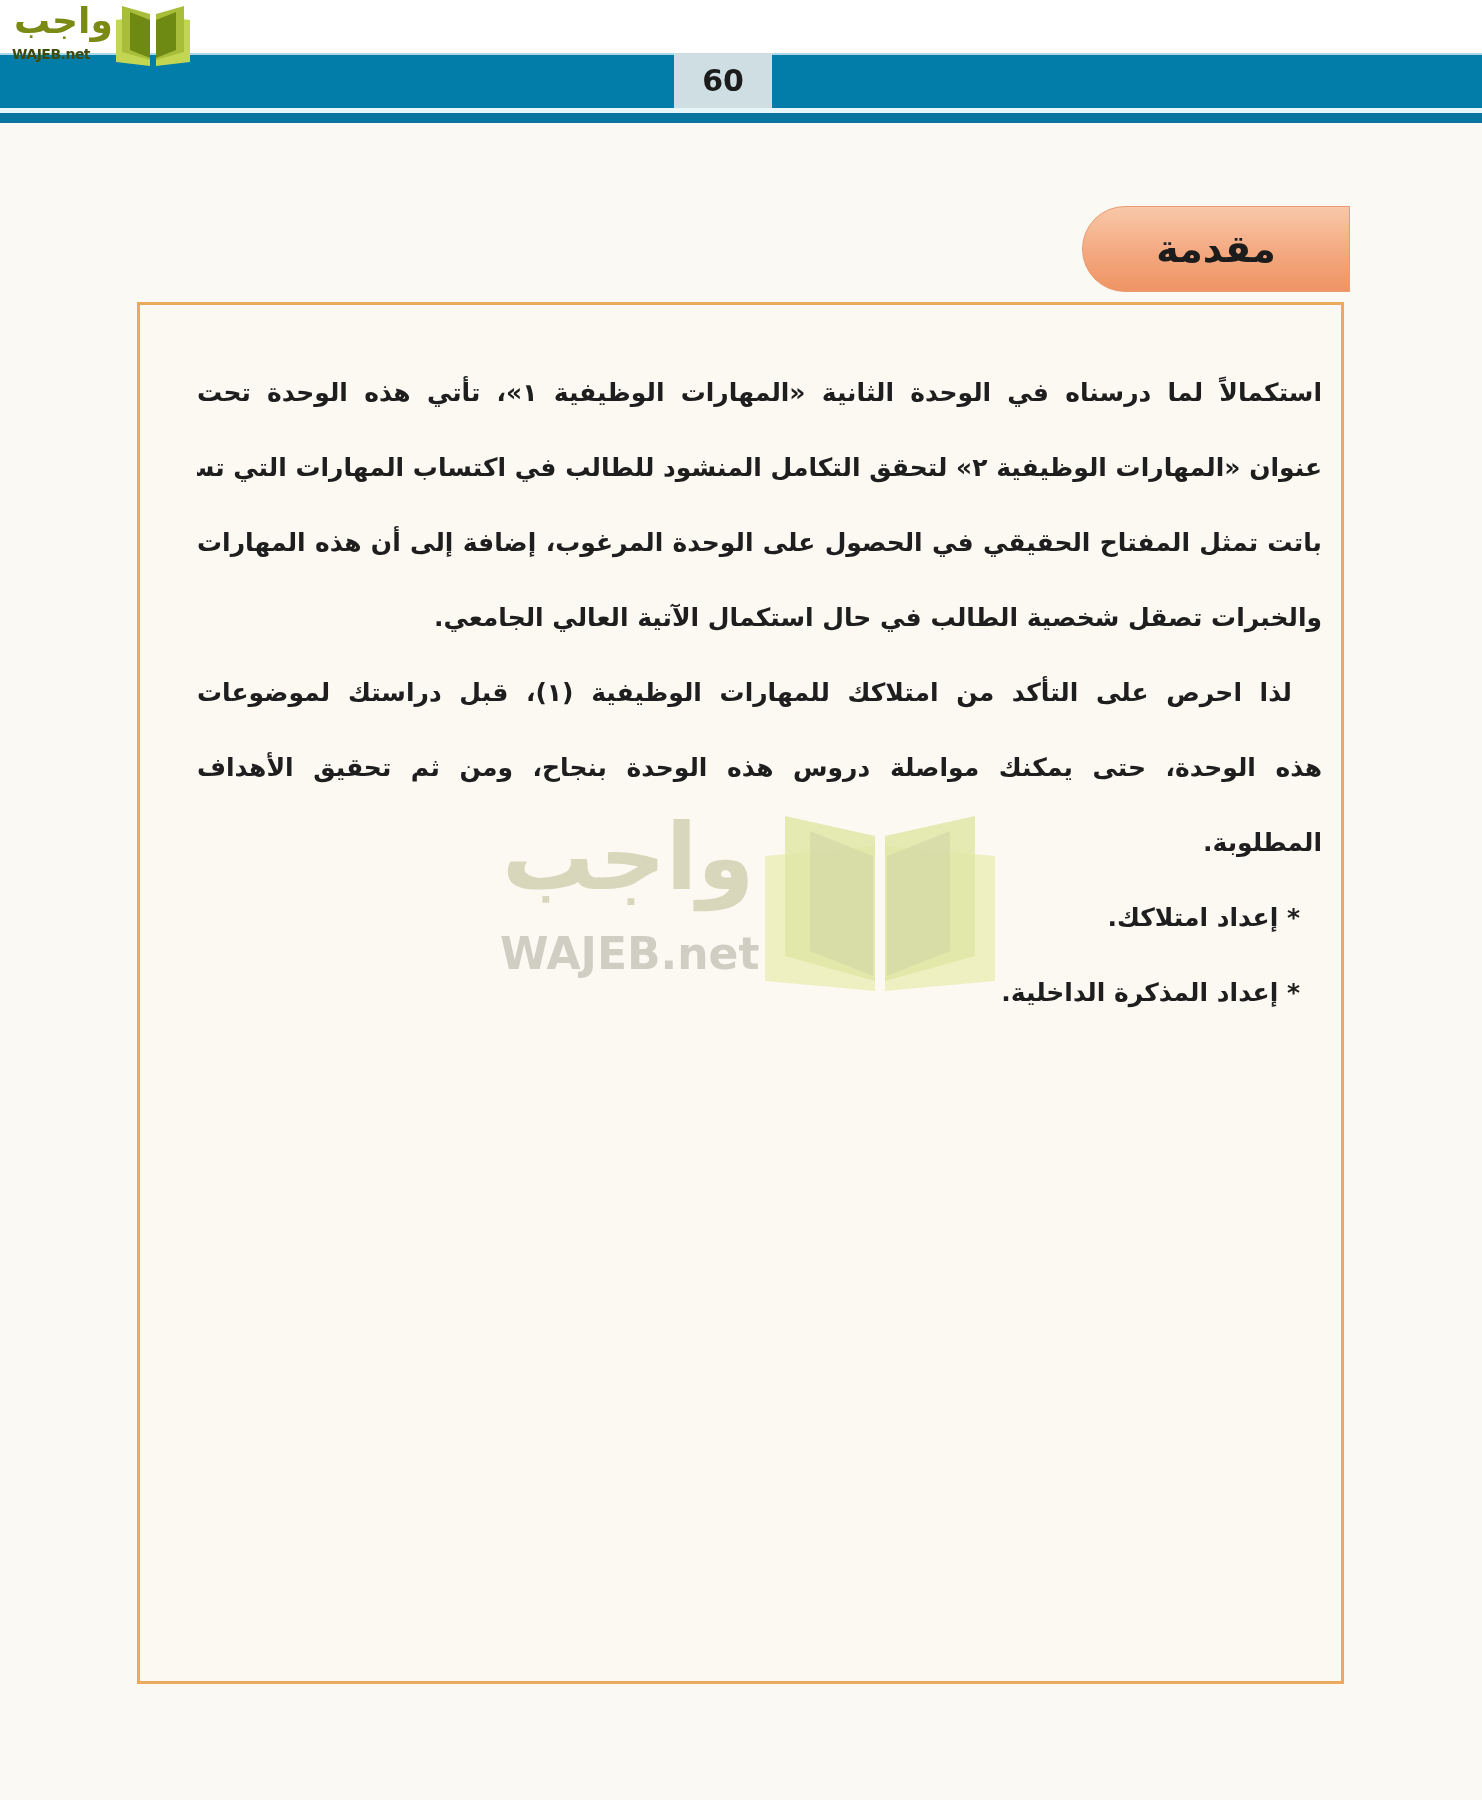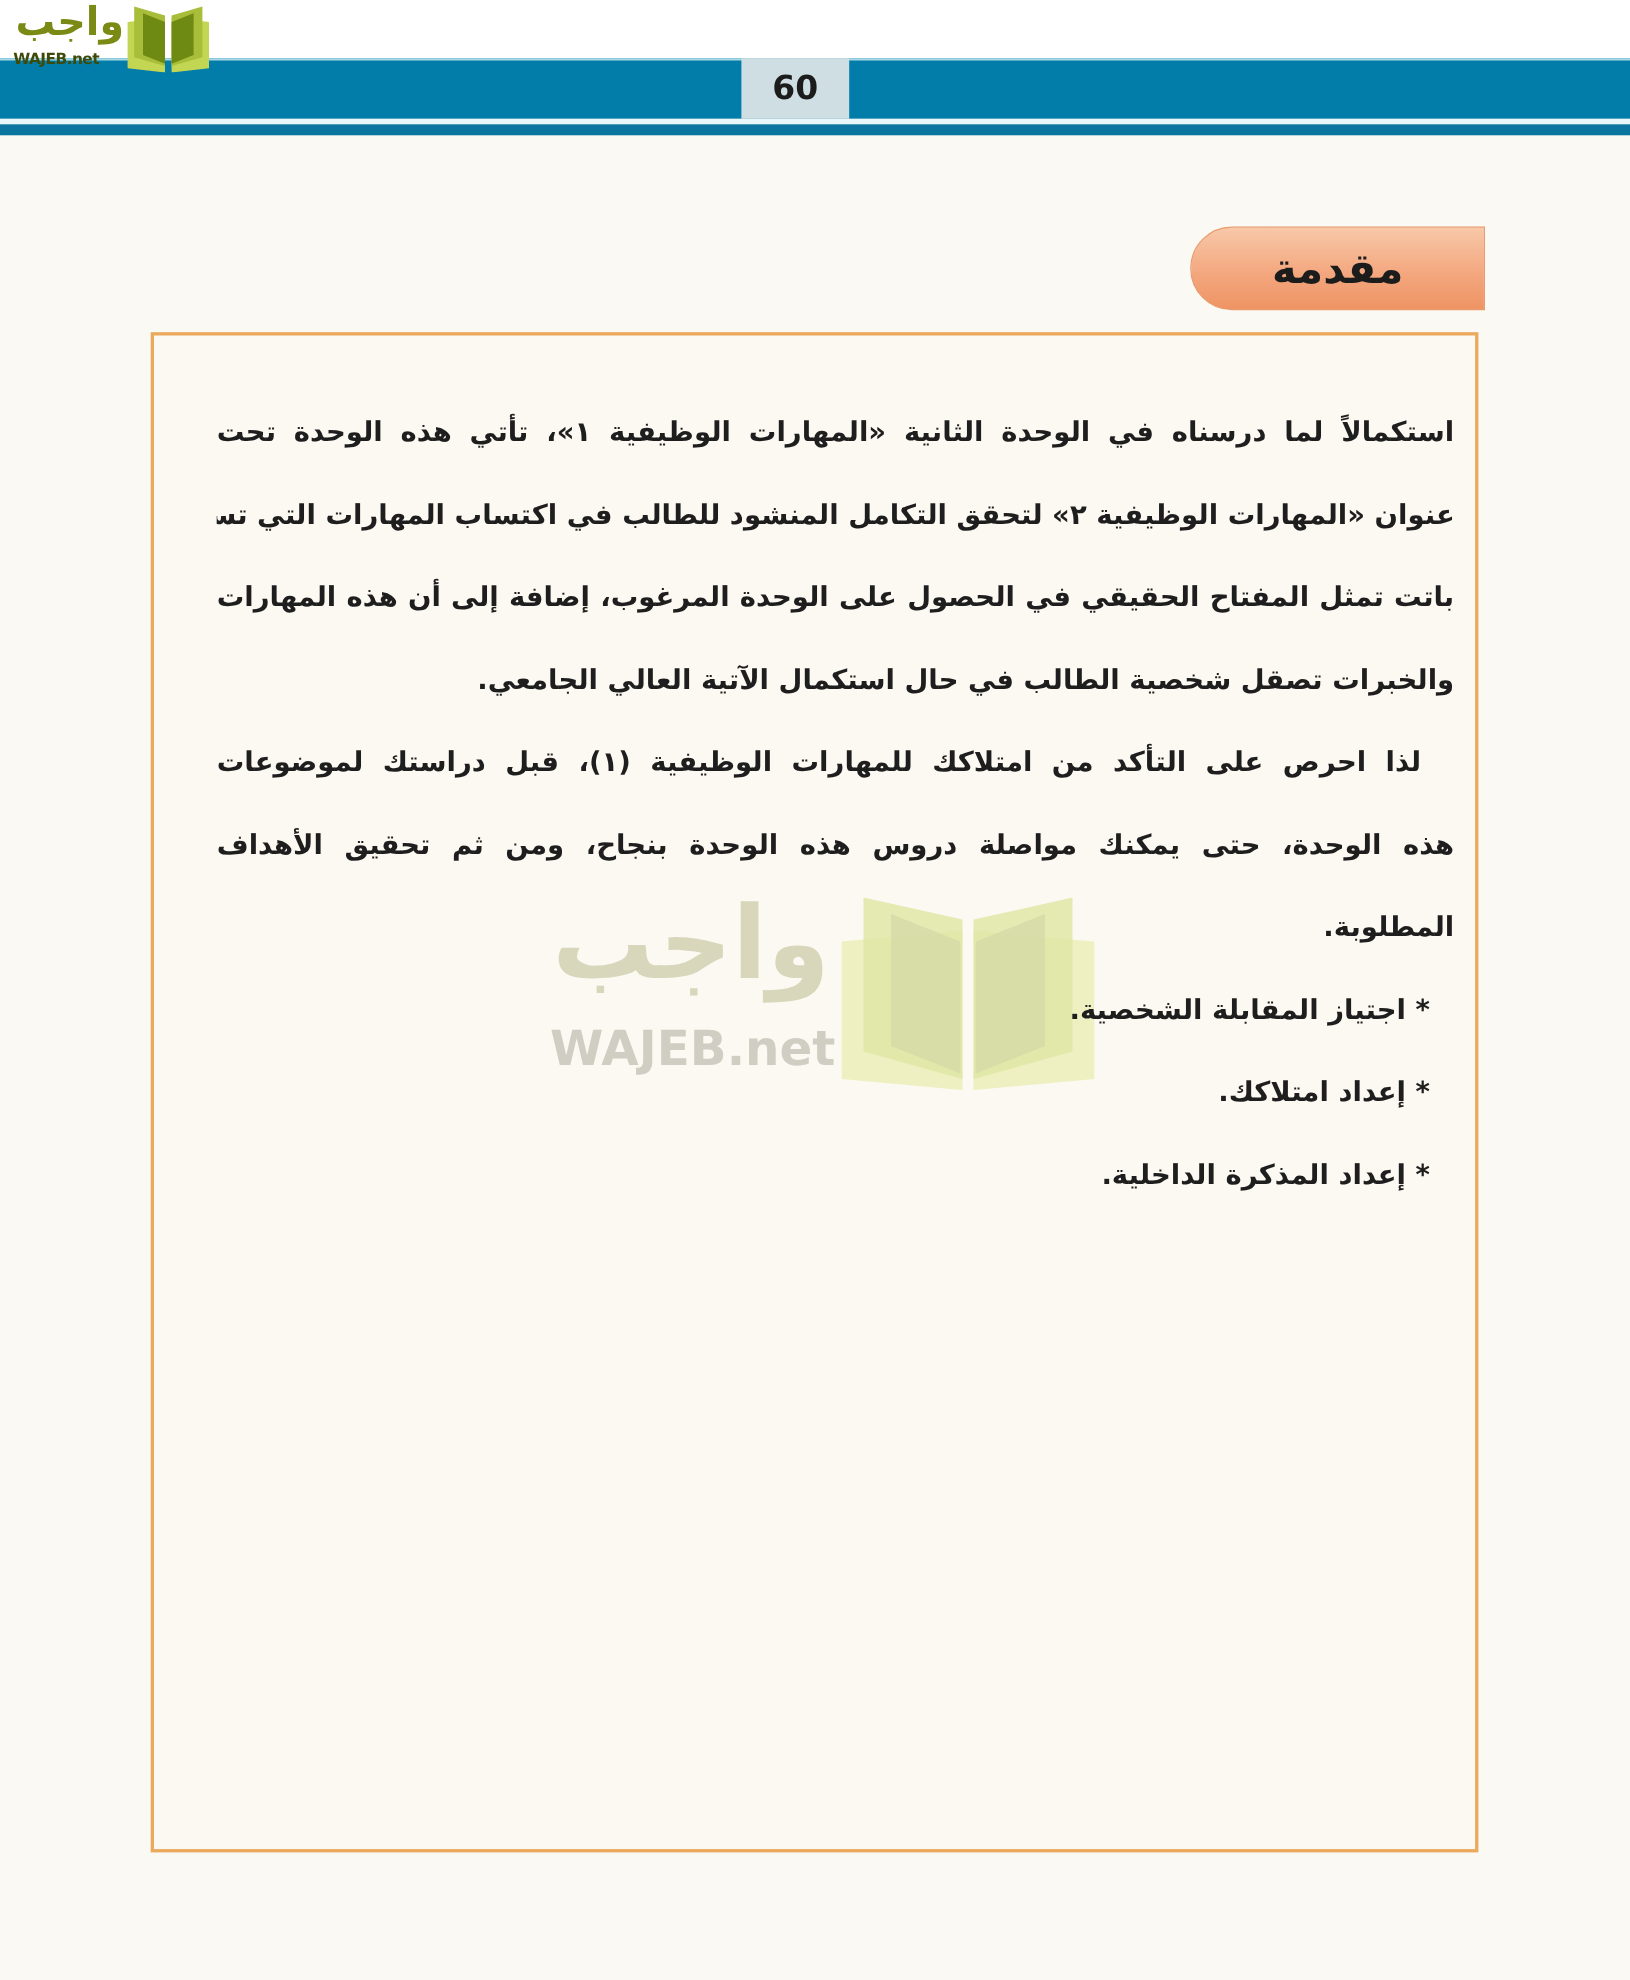--- a/index.html
+++ b/index.html
@@ -16,21 +16,21 @@
     position:absolute; left:674px; top:53px; width:98px; height:55px;
     background:#cfdee2; display:flex; align-items:center; justify-content:center;
     font-family:"DejaVu Sans", sans-serif; font-weight:bold; font-size:30px; color:#1c1c1c;
   }
   .logo { position:absolute; left:8px; top:4px; width:180px; height:62px; }
   .logo-ar { position:absolute; left:6px; top:-4px; font-size:36px; font-weight:bold; color:#7a8a14; direction:rtl; }
   .logo-en { position:absolute; left:4px; top:42px; font-size:14px; font-weight:bold; color:#3e4a0a; letter-spacing:-0.5px; }
   .logo-book { position:absolute; left:102px; top:0px; }
 
   .title-pill {
-    position:absolute; left:1082px; top:206px; width:268px; height:76px;
+    position:absolute; left:1082px; top:206px; width:268px; height:86px;
     border-radius:43px 0 0 43px;
     background:linear-gradient(180deg,#f8c8a8 0%,#f3a57c 60%,#ef9464 100%);
     border:1px solid #e99a6e; box-sizing:border-box;
     display:flex; align-items:center; justify-content:center;
     font-family:"DejaVu Sans", sans-serif; font-weight:bold; font-size:38px; color:#1c1c1c;
     direction:rtl; letter-spacing:4px;
   }
   .content-box {
     position:absolute; left:137px; top:302px; width:1207px; height:1382px;
     border:3px solid #eba95d; box-sizing:border-box; background:#fcf9f2;
@@ -91,16 +91,15 @@
 </div>
 
 <div class="text-block">
   <div class="line justify">استكمالاً لما درسناه في الوحدة الثانية «المهارات الوظيفية ١»، تأتي هذه الوحدة تحت</div>
   <div class="line justify">عنوان «المهارات الوظيفية ٢» لتحقق التكامل المنشود للطالب في اكتساب المهارات التي تساعده</div>
   <div class="line justify">باتت تمثل المفتاح الحقيقي في الحصول على الوحدة المرغوب، إضافة إلى أن هذه المهارات</div>
   <div class="line">والخبرات تصقل شخصية الطالب في حال استكمال الآتية العالي الجامعي.</div>
   <div class="line justify indent">لذا احرص على التأكد من امتلاكك للمهارات الوظيفية (١)، قبل دراستك لموضوعات</div>
   <div class="line justify">هذه الوحدة، حتى يمكنك مواصلة دروس هذه الوحدة بنجاح، ومن ثم تحقيق الأهداف</div>
   <div class="line">المطلوبة.</div>
-  <div class="line bullet">* اجتياز المقابلة الشخصية.</div>
   <div class="line bullet">* إعداد امتلاكك.</div>
   <div class="line bullet">* إعداد المذكرة الداخلية.</div>
 </div>
 
 </body></html>

